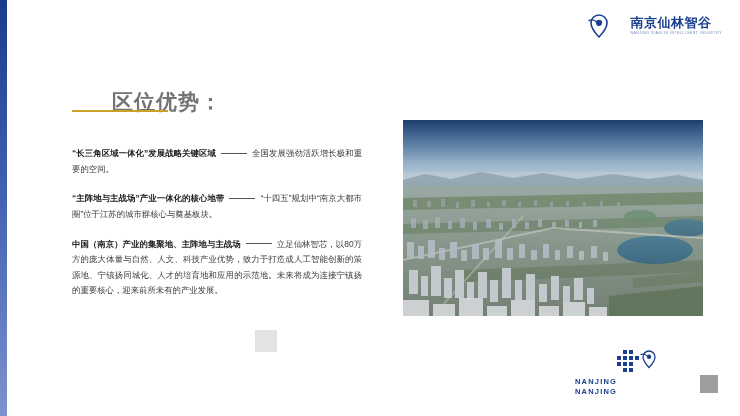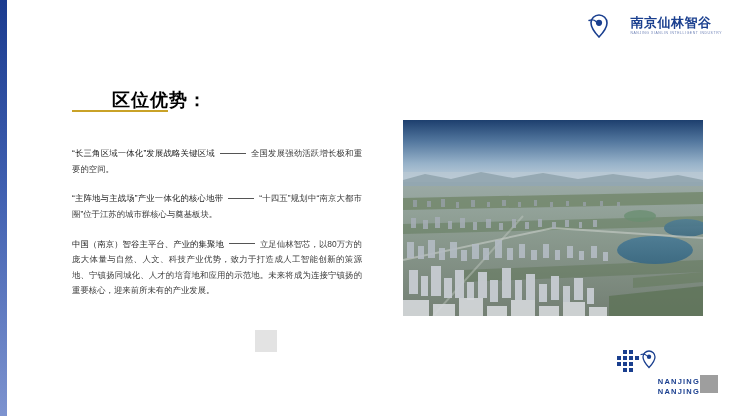--- a/index.html
+++ b/index.html
@@ -61,23 +61,23 @@
     letter-spacing: 0.6px;
     margin-top: 3px;
     transform: scale(1.0);
     transform-origin: left top;
   }
   
   .section-title {
     position: absolute;
     left: 72px;
     top: 88px;
-    font-size: 18px;
+    font-size: 21px;
     font-weight: bold;
-    color: #000000;
+    color: #737373;
     letter-spacing: 1px;
     padding-left: 40px;
   }
   .title-underline {
     position: absolute;
     left: 72px;
     top: 110px;
     width: 96px;
     height: 2px;
     background: #c9a227;
@@ -90,21 +90,21 @@
     width: 290px;
   }
   .para {
     margin-bottom: 14px;
     font-size: 8.4px;
     line-height: 1.85;
     color: #3a3a3a;
     text-align: justify;
   }
   .para .lead {
-    font-weight: normal;
+    font-weight: bold;
     color: #222222;
   }
   .dash {
     display: inline-block;
     width: 26px;
     height: 1px;
     background: #555555;
     vertical-align: middle;
     margin: 0 5px 2px 5px;
   }
@@ -135,21 +135,21 @@
     width: 18px;
     height: 18px;
     background: #9e9e9e;
   }
   
   .footer-logo {
     position: absolute;
     left: 575px;
     top: 348px;
     width: 125px;
-    text-align: right;
+    text-align: left;
   }
   .footer-mark {
     display: flex;
     justify-content: center;
     align-items: flex-end;
     height: 26px;
   }
   .footer-line1, .footer-line2, .footer-line3 {
     font-size: 7.5px;
     font-weight: bold;
@@ -187,21 +187,21 @@
 
     <p class="para">
       <span class="lead">“长三角区域一体化”发展战略关键区域</span><span class="dash"></span><span>全国发展强劲活跃增长极和重要的空间。</span>
     </p>
 
     <p class="para">
       <span class="lead">“主阵地与主战场”产业一体化的核心地带</span><span class="dash"></span><span>“十四五”规划中“南京大都市圈”位于江苏的城市群核心与奠基板块。</span>
     </p>
 
     <p class="para">
-      <span class="lead">中国（南京）智谷主平台、产业的集聚地</span><span class="dash"></span><span>立足仙林智芯，以80万方的庞大体量与自然、人文、科技产业优势，致力于打造成人工智能创新的策源地、宁镇扬同城化、人才的培育地和应用的示范地。未来将成为连接宁镇扬的重要核心，迎来前所未有的产业发展。</span>
+      <span class="lead">中国（南京）产业的集聚地、主阵地与主战场</span><span class="dash"></span><span>立足仙林智芯，以80万方的庞大体量与自然、人文、科技产业优势，致力于打造成人工智能创新的策源地、宁镇扬同城化、人才的培育地和应用的示范地。未来将成为连接宁镇扬的重要核心，迎来前所未有的产业发展。</span>
     </p>
 
   </div>
 
   <div class="photo">
     <svg width="300" height="196" viewBox="0 0 300 196">
       <defs>
         <linearGradient id="sky" x1="0" y1="0" x2="0" y2="1">
           <stop offset="0%" stop-color="#1d3f6e"></stop>
           <stop offset="35%" stop-color="#54789f"></stop>

